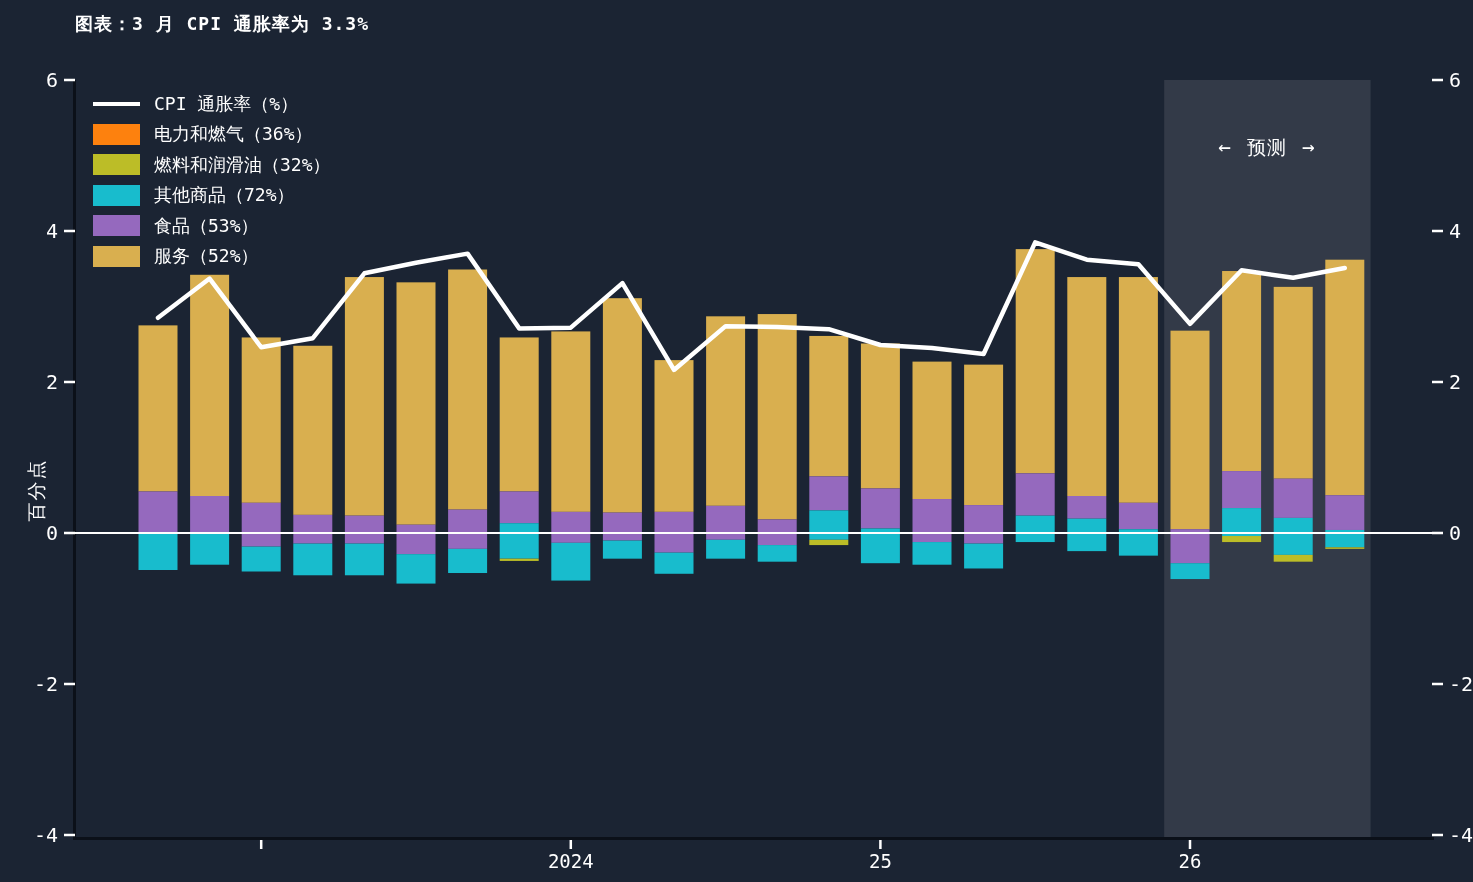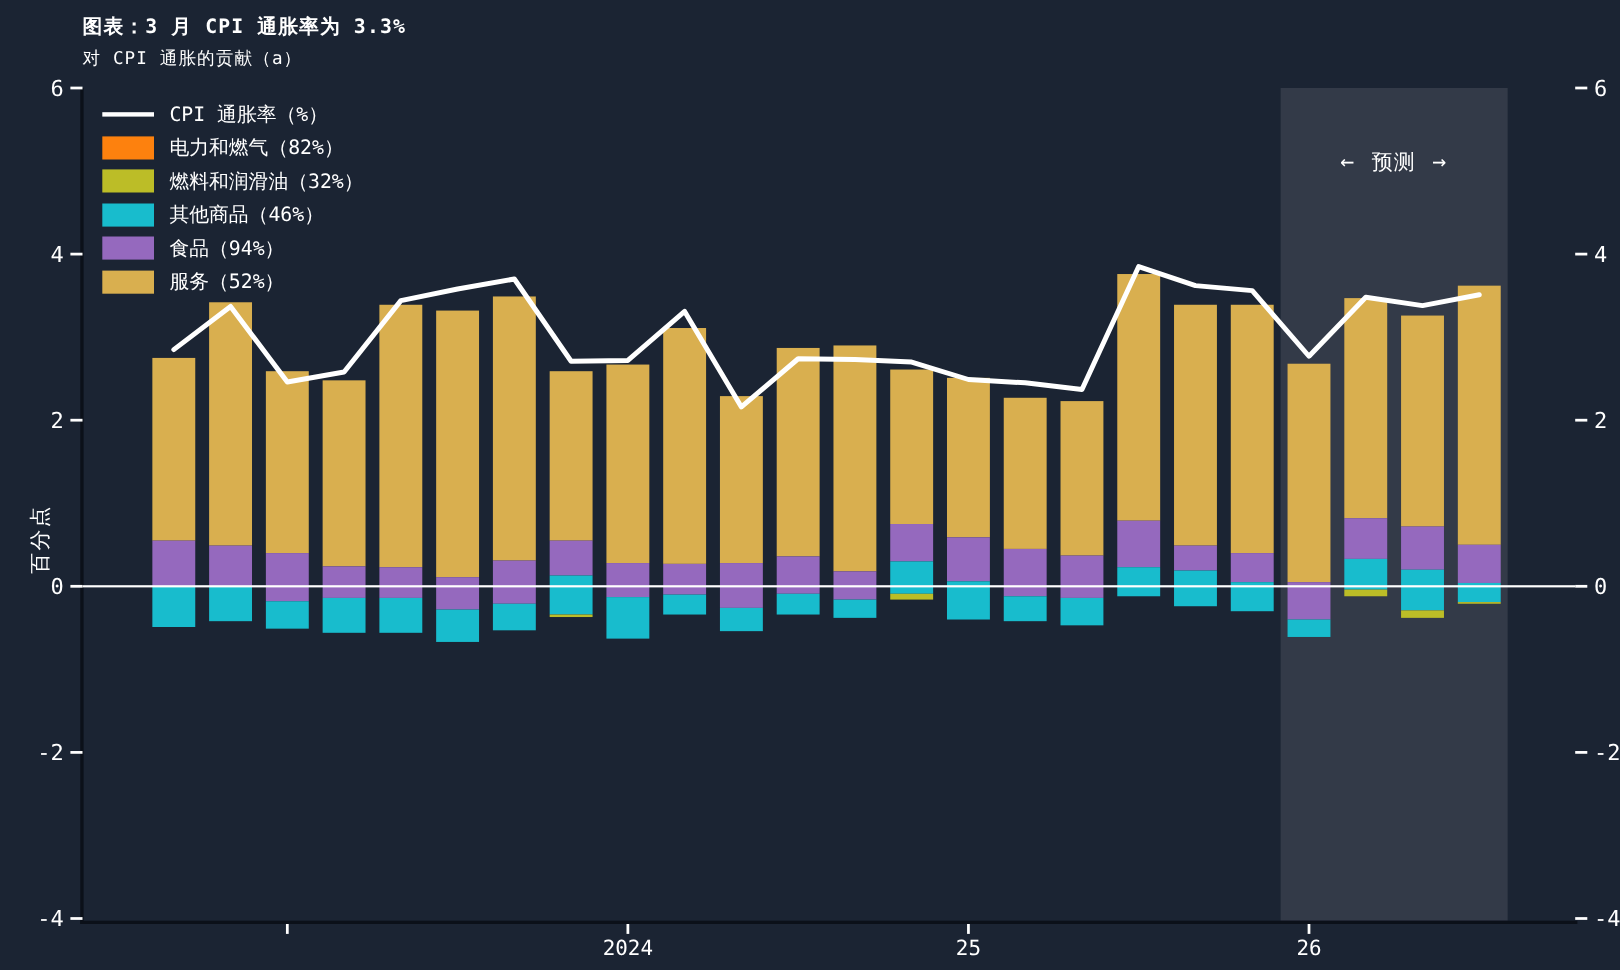--- a/index.html
+++ b/index.html
@@ -144,43 +144,42 @@
       <text x="570.8" y="868" fill="#FFFFFF" font-size="19" text-anchor="middle">2024</text>
       <rect x="879.15" y="840" width="2.5" height="9" fill="#FFFFFF"></rect>
       <text x="880.4" y="868" fill="#FFFFFF" font-size="19" text-anchor="middle">25</text>
       <rect x="1188.75" y="840" width="2.5" height="9" fill="#FFFFFF"></rect>
       <text x="1190" y="868" fill="#FFFFFF" font-size="19" text-anchor="middle">26</text>
       <polyline points="158,317.825 209.6,278.565 261.2,347.27 312.8,338.21000000000004 364.4,273.28000000000003 416,262.71 467.6,253.64999999999998 519.2,328.395 570.8,327.64 622.4000000000001,283.095 674,369.91999999999996 725.6,326.13 777.2,326.885 828.8000000000001,329.15 880.4,345.005 932,348.025 983.6,354.065 1035.2,242.325 1086.8000000000002,259.69 1138.4,264.21999999999997 1190,323.865 1241.6000000000001,270.26 1293.2,277.81 1344.8,267.995" fill="none" stroke="#FFFFFF" stroke-width="4.5" stroke-linejoin="round" stroke-linecap="round"></polyline>
     </svg>
 
   <div class="hdr">
     <div class="title">图表：3 月 CPI 通胀率为 3.3%</div>
-    <div class="subtitle">对 CPI 通胀的贡献（a）</div>
   </div>
 
   <div class="legend" id="legend">
       <div class="legend-row">
         <span class="legend-swatch line"></span>
         <span class="legend-label">CPI 通胀率（%）</span>
       </div>
       <div class="legend-row">
         <span class="legend-swatch" style="background: rgb(253, 129, 14);"></span>
-        <span class="legend-label">电力和燃气（82%）</span>
+        <span class="legend-label">电力和燃气（36%）</span>
       </div>
       <div class="legend-row">
         <span class="legend-swatch" style="background: rgb(188, 189, 39);"></span>
         <span class="legend-label">燃料和润滑油（32%）</span>
       </div>
       <div class="legend-row">
         <span class="legend-swatch" style="background: rgb(24, 188, 205);"></span>
-        <span class="legend-label">其他商品（46%）</span>
+        <span class="legend-label">其他商品（72%）</span>
       </div>
       <div class="legend-row">
         <span class="legend-swatch" style="background: rgb(149, 105, 190);"></span>
-        <span class="legend-label">食品（94%）</span>
+        <span class="legend-label">食品（53%）</span>
       </div>
       <div class="legend-row">
         <span class="legend-swatch" style="background: rgb(217, 175, 79);"></span>
         <span class="legend-label">服务（52%）</span>
       </div>
     </div>
 
   <div class="forecast-label">
     <span class="arr">←</span><span class="txt">预测</span><span class="arr">→</span>
   </div>

